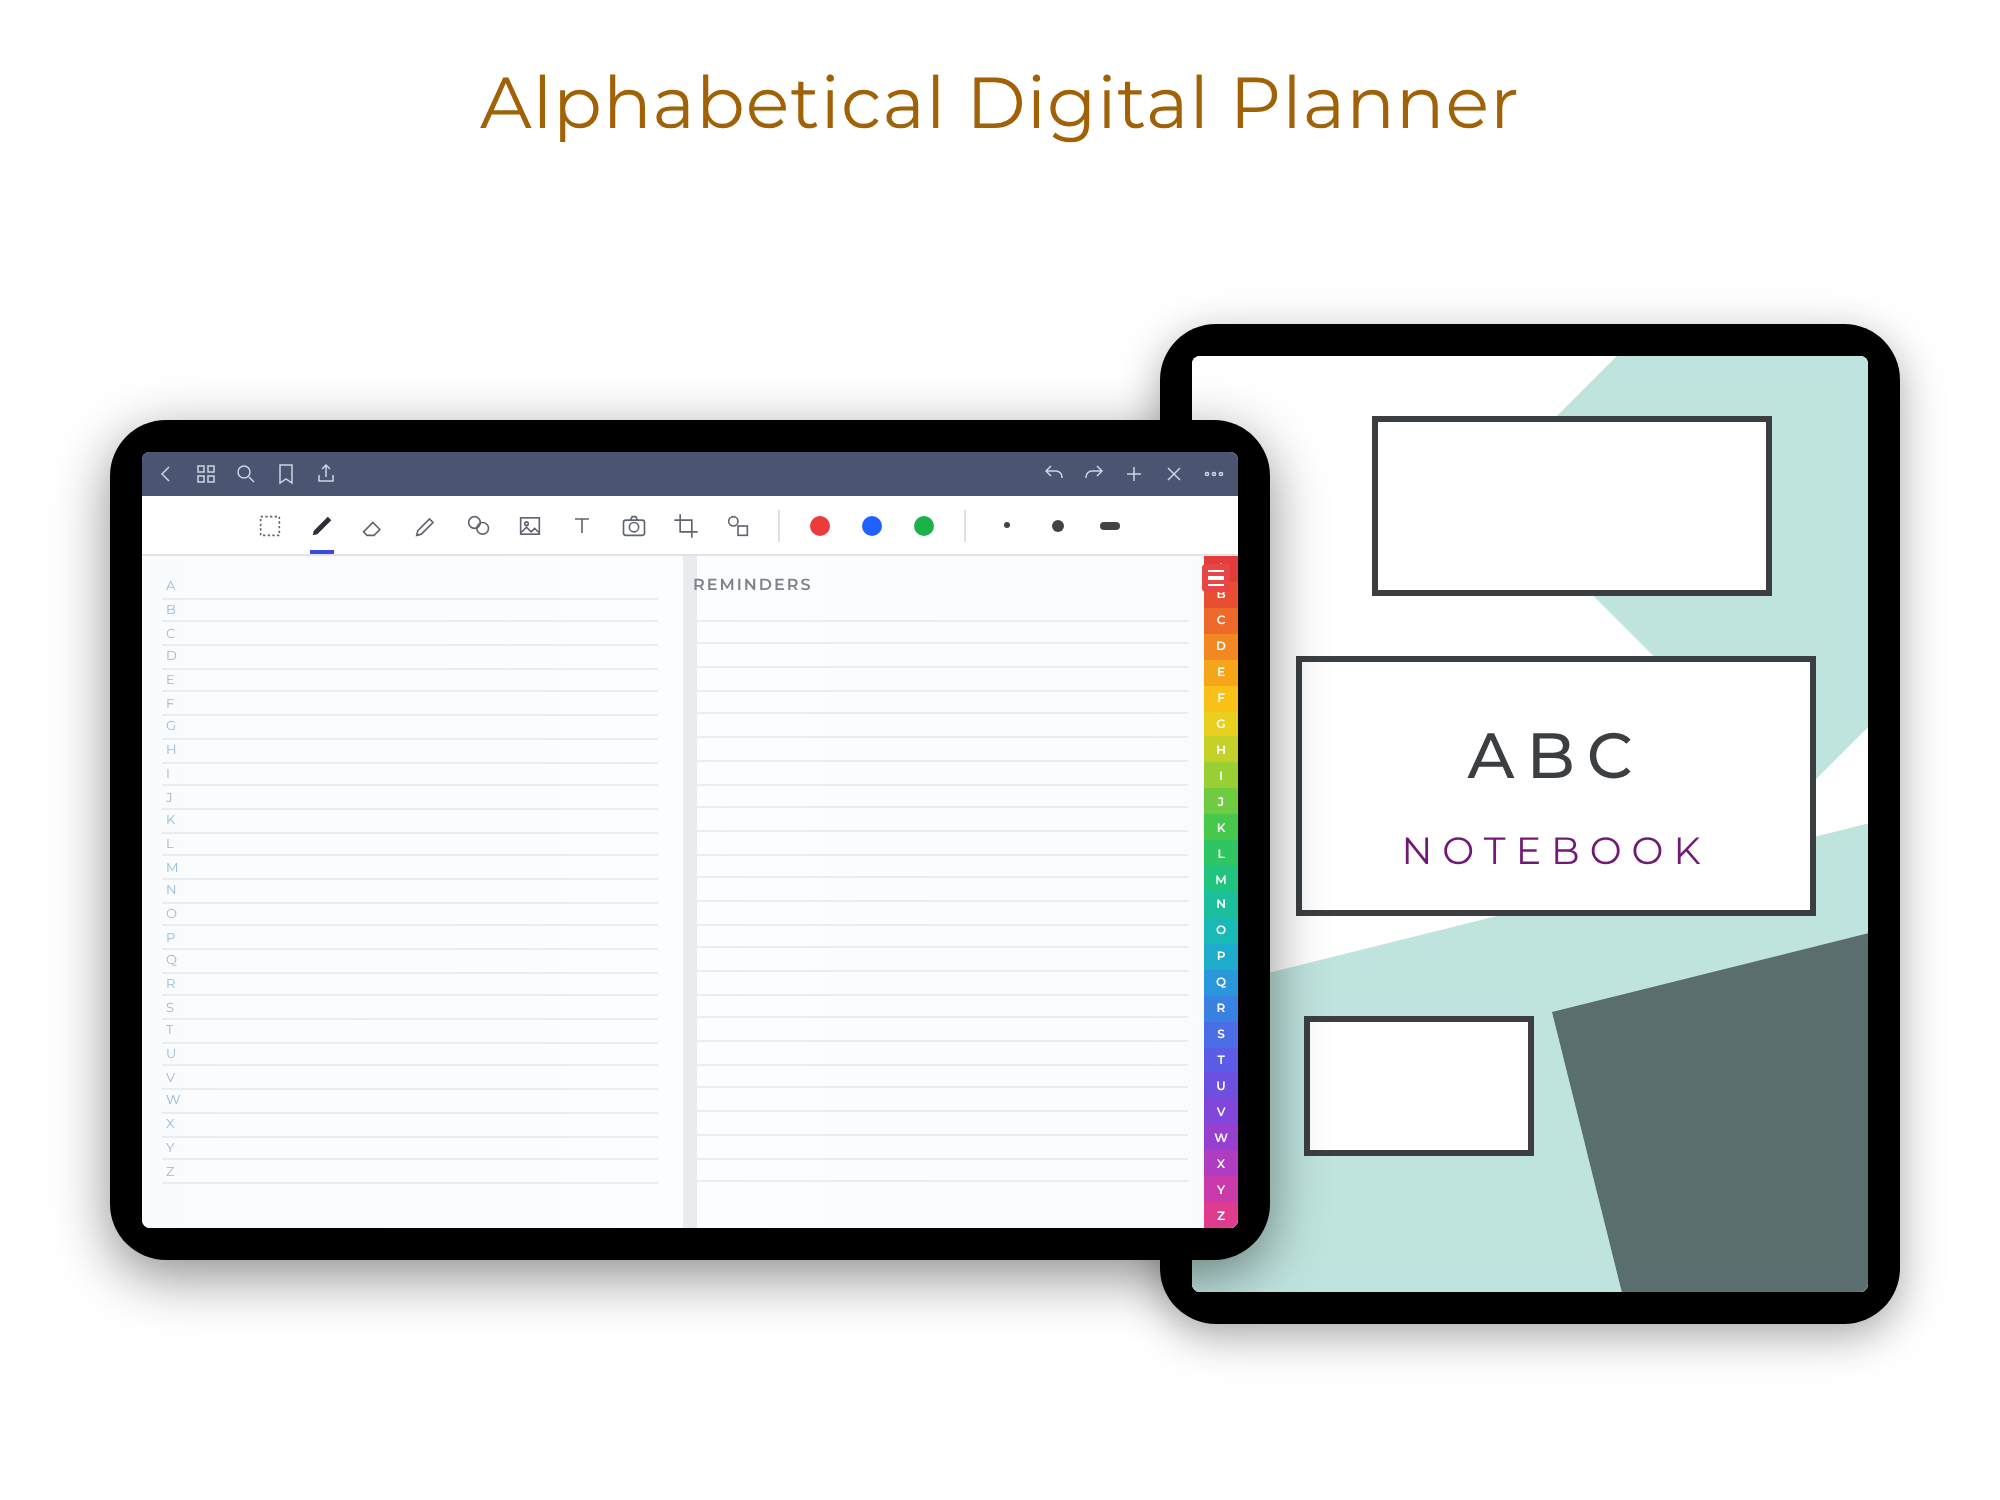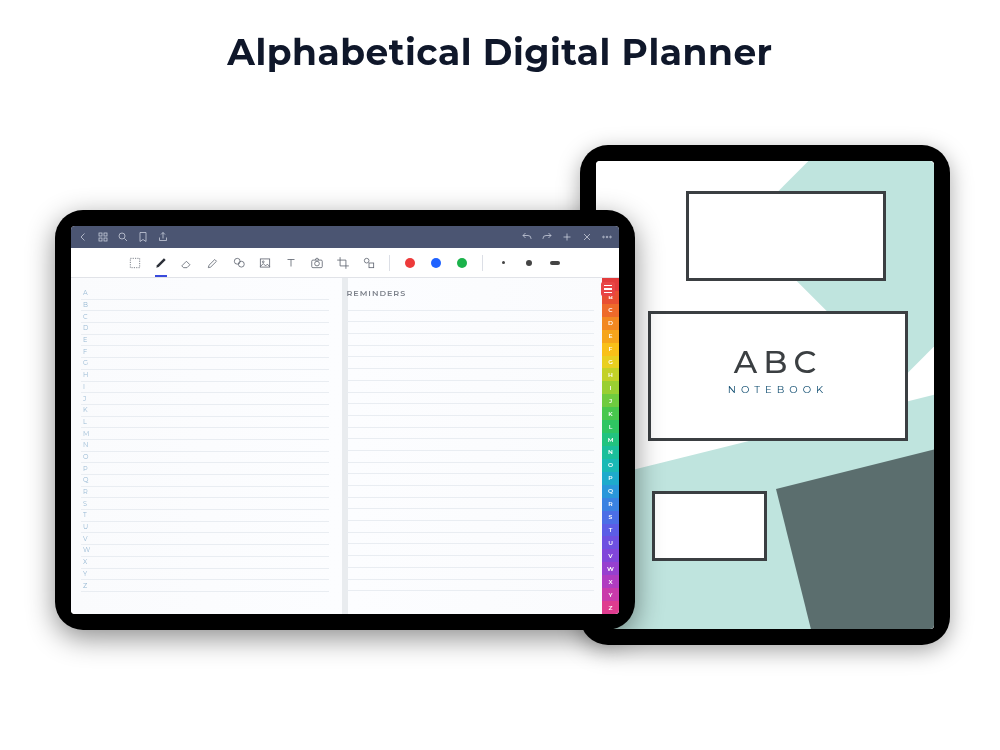--- a/index.html
+++ b/index.html
@@ -11,29 +11,29 @@
     position: relative;
     overflow: hidden;
   }
   .page-title {
     position: absolute;
     top: 30px;
     left: 0;
     width: 100%;
     text-align: center;
     font-size: 36px;
-    font-weight: 700;
-    color: #0f172a;
+    font-weight: 400;
+    color: #a16207;
     letter-spacing: 0.5px;
   }
 
   
   .tablet-portrait {
     position: absolute;
-    top: 145px;
+    top: 162px;
     left: 580px;
     width: 370px;
     height: 500px;
     background: #000;
     border-radius: 28px;
     box-shadow: 0 6px 22px rgba(0,0,0,.35);
   }
   .tablet-portrait .screen {
     position: absolute;
     inset: 16px;
@@ -94,24 +94,24 @@
     text-align: center;
     padding-top: 28px;
   }
   .cover-box-main .abc {
     font-size: 32px;
     letter-spacing: 6px;
     color: #3b3f42;
     font-weight: 500;
   }
   .cover-box-main .notebook {
-    font-size: 10px;
+    font-size: 19px;
     letter-spacing: 5px;
-    color: #0c4a6e;
-    margin-top: 2px;
+    color: #701a75;
+    margin-top: 16px;
   }
   .cover-box-small {
     position: absolute;
     top: 330px;
     left: 56px;
     width: 115px;
     height: 70px;
     border: 3px solid #3b3f42;
     background: #fff;
   }

